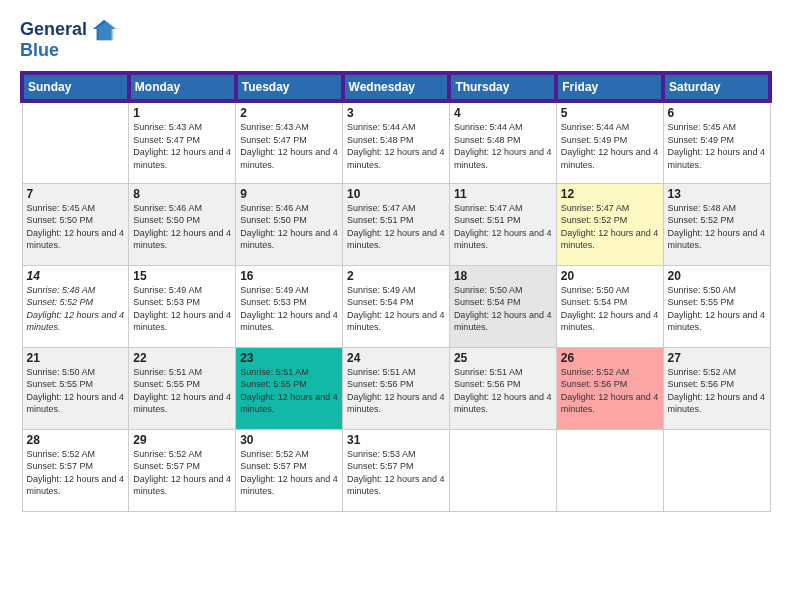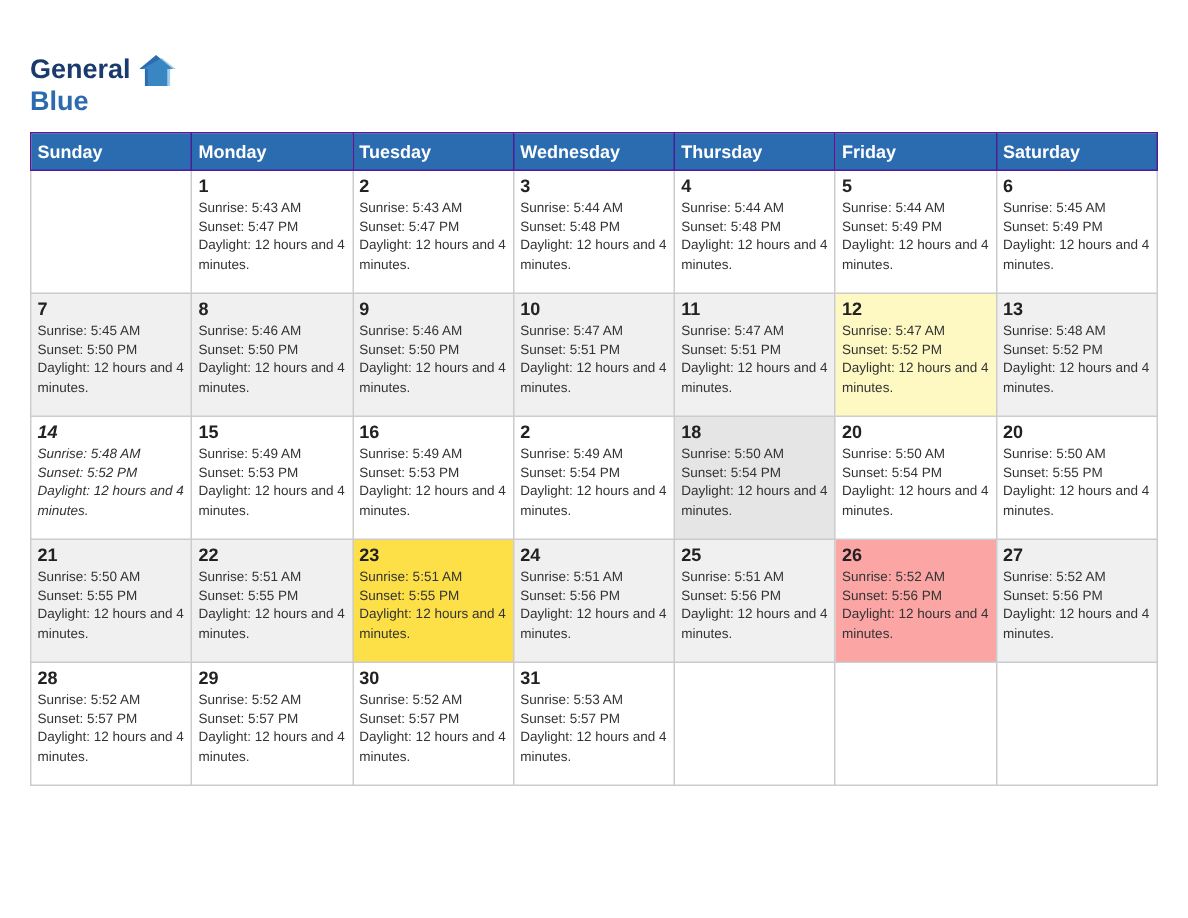--- a/index.html
+++ b/index.html
@@ -59,21 +59,21 @@
       border-collapse: collapse;
       table-layout: fixed;
     }
     .calendar-table th {
       background-color: #2b6cb0;
       color: #fff;
       font-size: 12px;
       font-weight: bold;
       padding: 5px 4px;
       text-align: left;
-      border: 1px solid #4c1d95;
+      border: 4px solid #4c1d95;
     }
     .calendar-table td {
       border: 1px solid #ccc;
       vertical-align: top;
       padding: 3px 4px;
       font-size: 9.5px;
       color: #222;
       background: #fff;
       height: 82px;
     }
@@ -95,21 +95,21 @@
       background: #fff !important;
     }
   </style>
 </head>
 <body>
 
 <div class="page">
   <div class="header">
     <div class="logo">
       <div>
-        <div style="display:flex;align-items:center;gap:2px;margin-top:17px;">
+        <div style="display:flex;align-items:center;gap:2px;">
           <span class="logo-text">
             <span style="color:#1a3a6e">General</span>
           </span>
           <svg class="logo-icon" viewBox="0 0 30 30">
             <polygon points="14,4 26,14 22,14 22,26 6,26 6,14 2,14" fill="#2b6cb0"></polygon>
             <polygon points="18,6 28,14 24,14 24,26 8,26 8,14 4,14" fill="#4a9fd4" opacity="0.5"></polygon>
           </svg>
         </div>
         <div style="font-size:18px;font-weight:bold;color:#2b6cb0;margin-top:-4px;">Blue</div>
       </div>
@@ -310,21 +310,21 @@
             </div>
           </td>
           <td style="background: rgb(240, 240, 240);">
             <span class="day-num">22</span>
             <div class="cell-info">
               <span style="display: block;">Sunrise: 5:51 AM</span>
               <span style="display: block;">Sunset: 5:55 PM</span>
               <span style="display: block;">Daylight: 12 hours and 4 minutes.</span>
             </div>
           </td>
-          <td style="background: #fde047;">
+          <td style="background: #14b8a6;">
             <span class="day-num">23</span>
             <div class="cell-info">
               <span style="display: block;">Sunrise: 5:51 AM</span>
               <span style="display: block;">Sunset: 5:55 PM</span>
               <span style="display: block;">Daylight: 12 hours and 4 minutes.</span>
             </div>
           </td>
           <td style="background: rgb(240, 240, 240);">
             <span class="day-num">24</span>
             <div class="cell-info">

